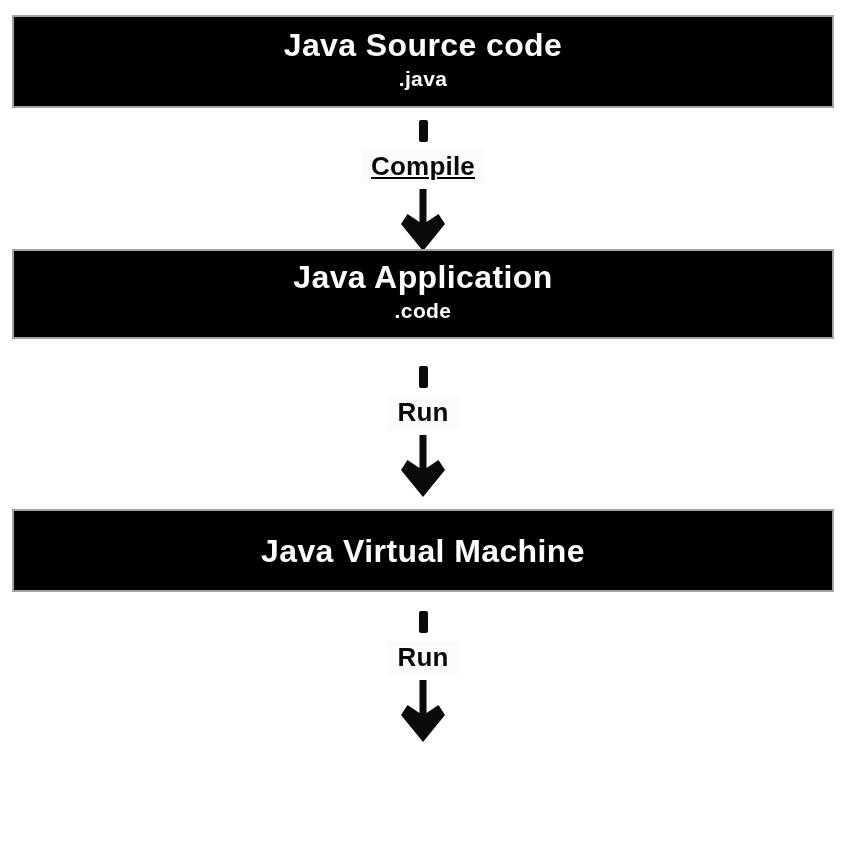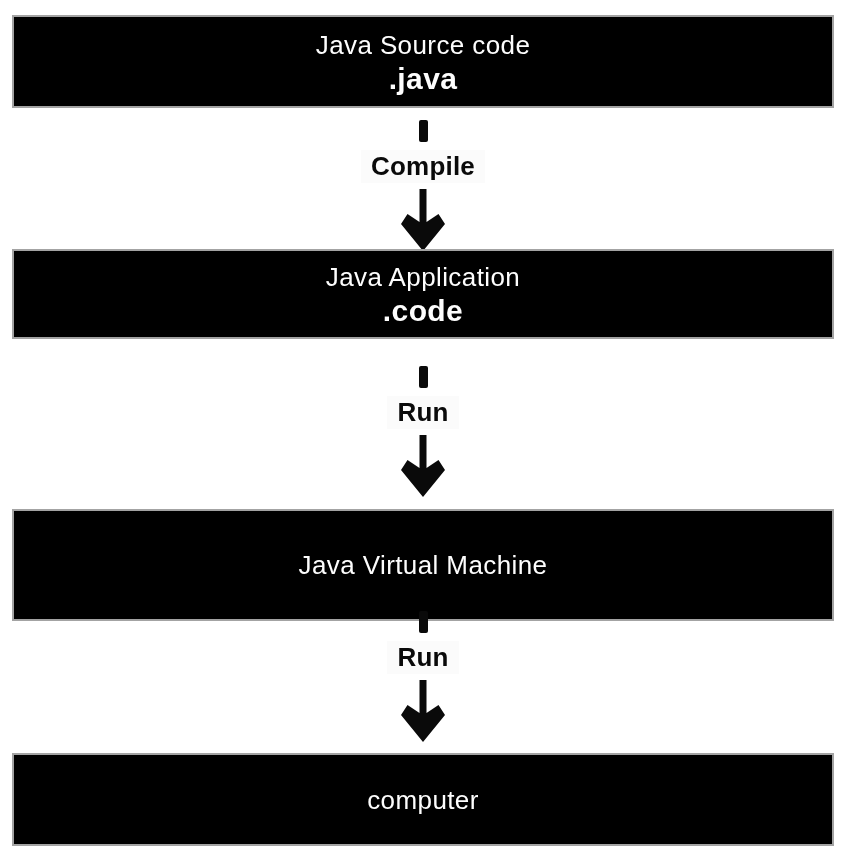--- a/index.html
+++ b/index.html
@@ -19,46 +19,46 @@
     background: #000000;
     border: 2px solid #a3a3a3;
     color: #fdfdfd;
     display: flex;
     flex-direction: column;
     align-items: center;
     justify-content: center;
     text-align: center;
   }
   .box-title {
-    font-size: 26px;
-    font-weight: 400;
+    font-size: 32px;
+    font-weight: 700;
     letter-spacing: 0.4px;
     line-height: 34px;
   }
   .box-subtitle {
-    font-size: 30px;
+    font-size: 21px;
     font-weight: 700;
     letter-spacing: 0.4px;
     line-height: 34px;
   }
   .box-1 { top: 15px;  height: 93px; }
   .box-2 { top: 249px; height: 90px; }
-  .box-3 { top: 509px; height: 112px; }
+  .box-3 { top: 509px; height: 83px; }
   .box-4 { top: 753px; height: 93px; }
 
   .connector {
     position: absolute;
     left: 0;
     width: 846px;
     display: flex;
     flex-direction: column;
     align-items: center;
     justify-content: center;
   }
-  .conn-1 { top: 108px; height: 155px; }
+  .conn-1 { top: 108px; height: 155px; text-decoration: underline; }
   .conn-2 { top: 353px; height: 156px; }
   .conn-3 { top: 600px; height: 153px; }
 
   .dash {
     width: 9px;
     height: 22px;
     background: #0a0a0a;
     border-radius: 2px;
     margin-bottom: 8px;
   }
@@ -112,17 +112,14 @@
   </div>
 
   <div class="connector conn-3">
     <div class="dash"></div>
     <div class="conn-label">Run</div>
     <svg class="arrow-svg" width="46" height="62" viewBox="0 0 46 62">
       <polygon fill="#0a0a0a" points="19.5,0 26.5,0 26.5,33 38.5,25 45,35 23,62 1,35 7.5,25 19.5,33"></polygon>
     </svg>
   </div>
 
-  <div class="flow-box box-4">
-    <div class="box-title">computer</div>
-  </div>
 
 </div>
 
 </body></html>

